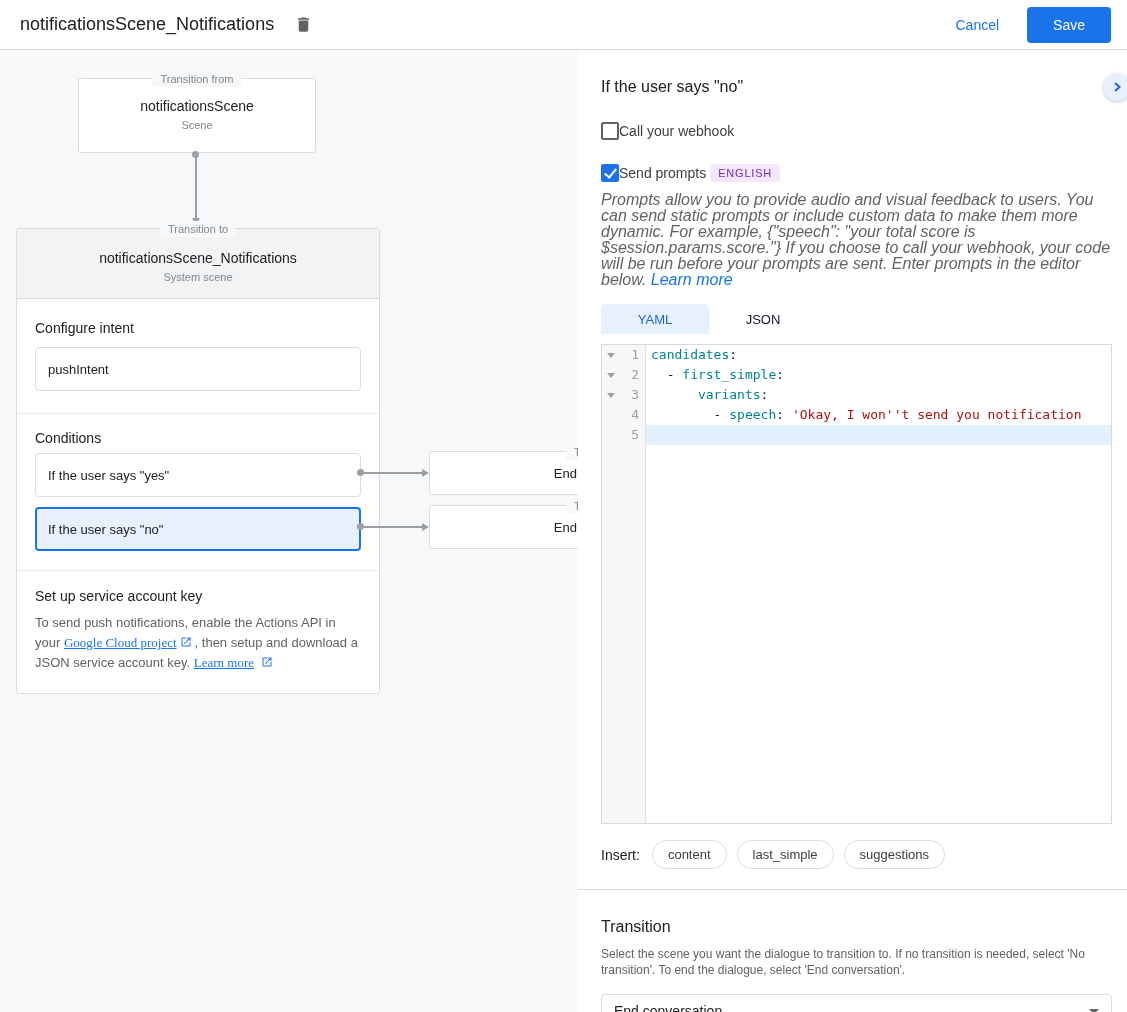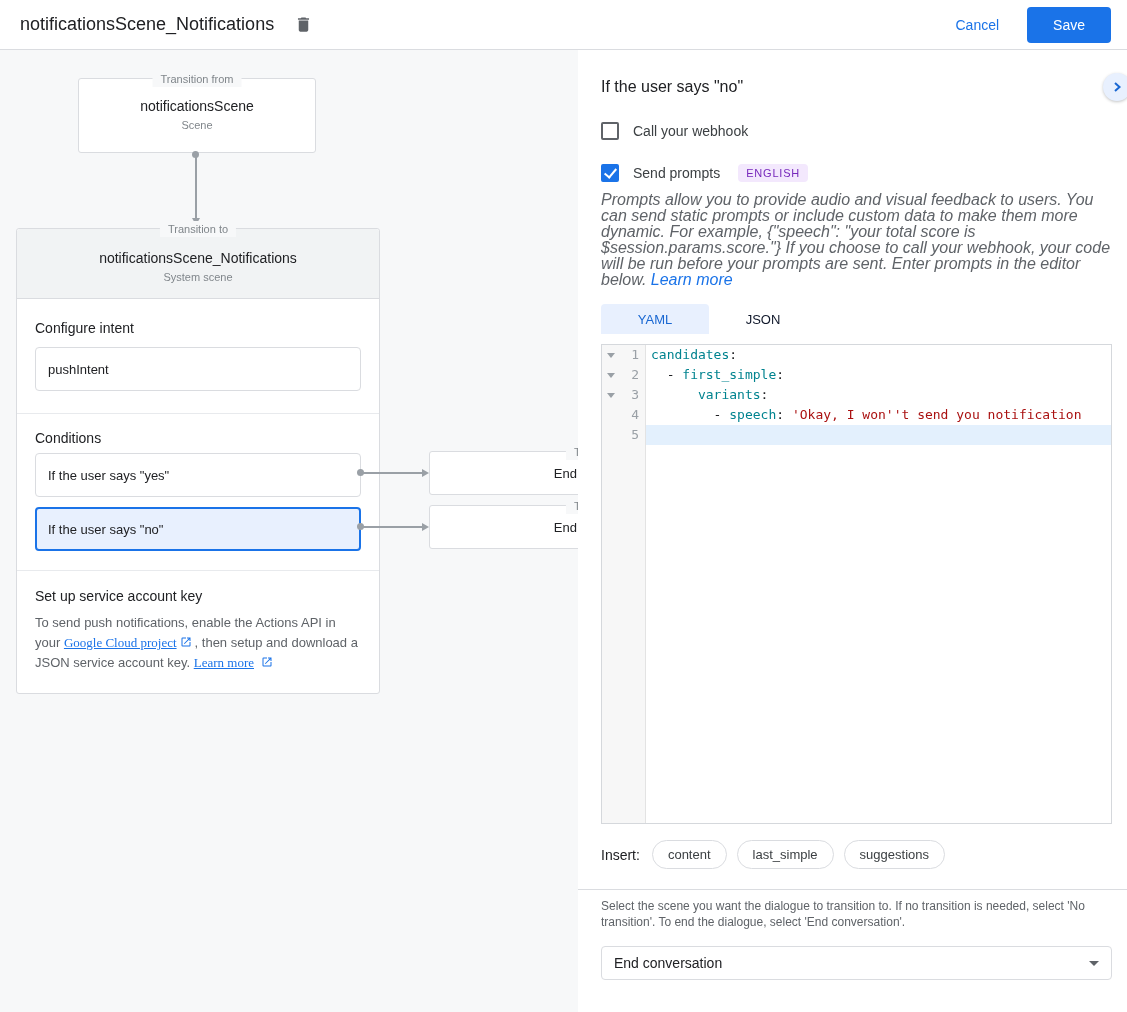--- a/index.html
+++ b/index.html
@@ -70,21 +70,21 @@
               border:1px solid #dadce0; border-radius:3px; display:flex; align-items:center;
               justify-content:center; font-size:13px; color:#202124; cursor:pointer; }
   .e1 { top:401px; } .e2 { top:455px; }
 
   
   .detail-title-row { margin-top:26px; }
   .detail-title-row h2 { font-size:16px; font-weight:400; color:#202124; line-height:22px; }
   .expand-btn { position:absolute; right:-4px; top:23px; width:28px; height:28px; border-radius:50%;
                 background:#e8f0fe; border:none; cursor:pointer; display:flex; align-items:center;
                 justify-content:center; box-shadow:0 1px 3px rgba(60,64,67,.3); }
-  .check-row { display:flex; align-items:center; gap:14px; margin-top:24px; }
+  .check-row { display:flex; align-items:center; margin-top:24px; }
   .checkbox { width:18px; height:18px; border:2px solid #5f6368; border-radius:2px; background:#fff;
               cursor:pointer; flex:none; position:relative; display:inline-block; }
   .checkbox.checked { background:#1a73e8; border-color:#1a73e8; }
   .checkbox.checked::after { content:""; position:absolute; left:4px; top:0px; width:5px; height:10px;
               border:solid #fff; border-width:0 2px 2px 0; transform:rotate(40deg); }
   .check-label { font-size:14px; font-weight:500; color:#3c4043; }
   .badge { background:#f3e8fd; color:#7627bb; font-size:11px; font-weight:500; letter-spacing:.8px;
            padding:3px 8px; border-radius:4px; margin-left:4px; }
   .desc { font-size:16px; color:#5f6368; line-height:16px; margin-top:10px; max-width:512px;font-style:italic; }
 
@@ -270,20 +270,21 @@
 
       <div class="insert-row">
         <span class="insert-label">Insert:</span>
         <button class="chip">content</button>
         <button class="chip">last_simple</button>
         <button class="chip">suggestions</button>
       </div>
 
       <div class="divider"></div>
 
+      <h2 class="trans-heading">Transition</h2>
       <p class="trans-desc">Select the scene you want the dialogue to transition to. If no transition is needed, select 'No transition'. To end the dialogue, select 'End conversation'.</p>
 
       <div class="dropdown" role="listbox">
         <span>End conversation</span>
         <span class="caret"></span>
       </div>
 
     </div>
   </div>
 </div>

